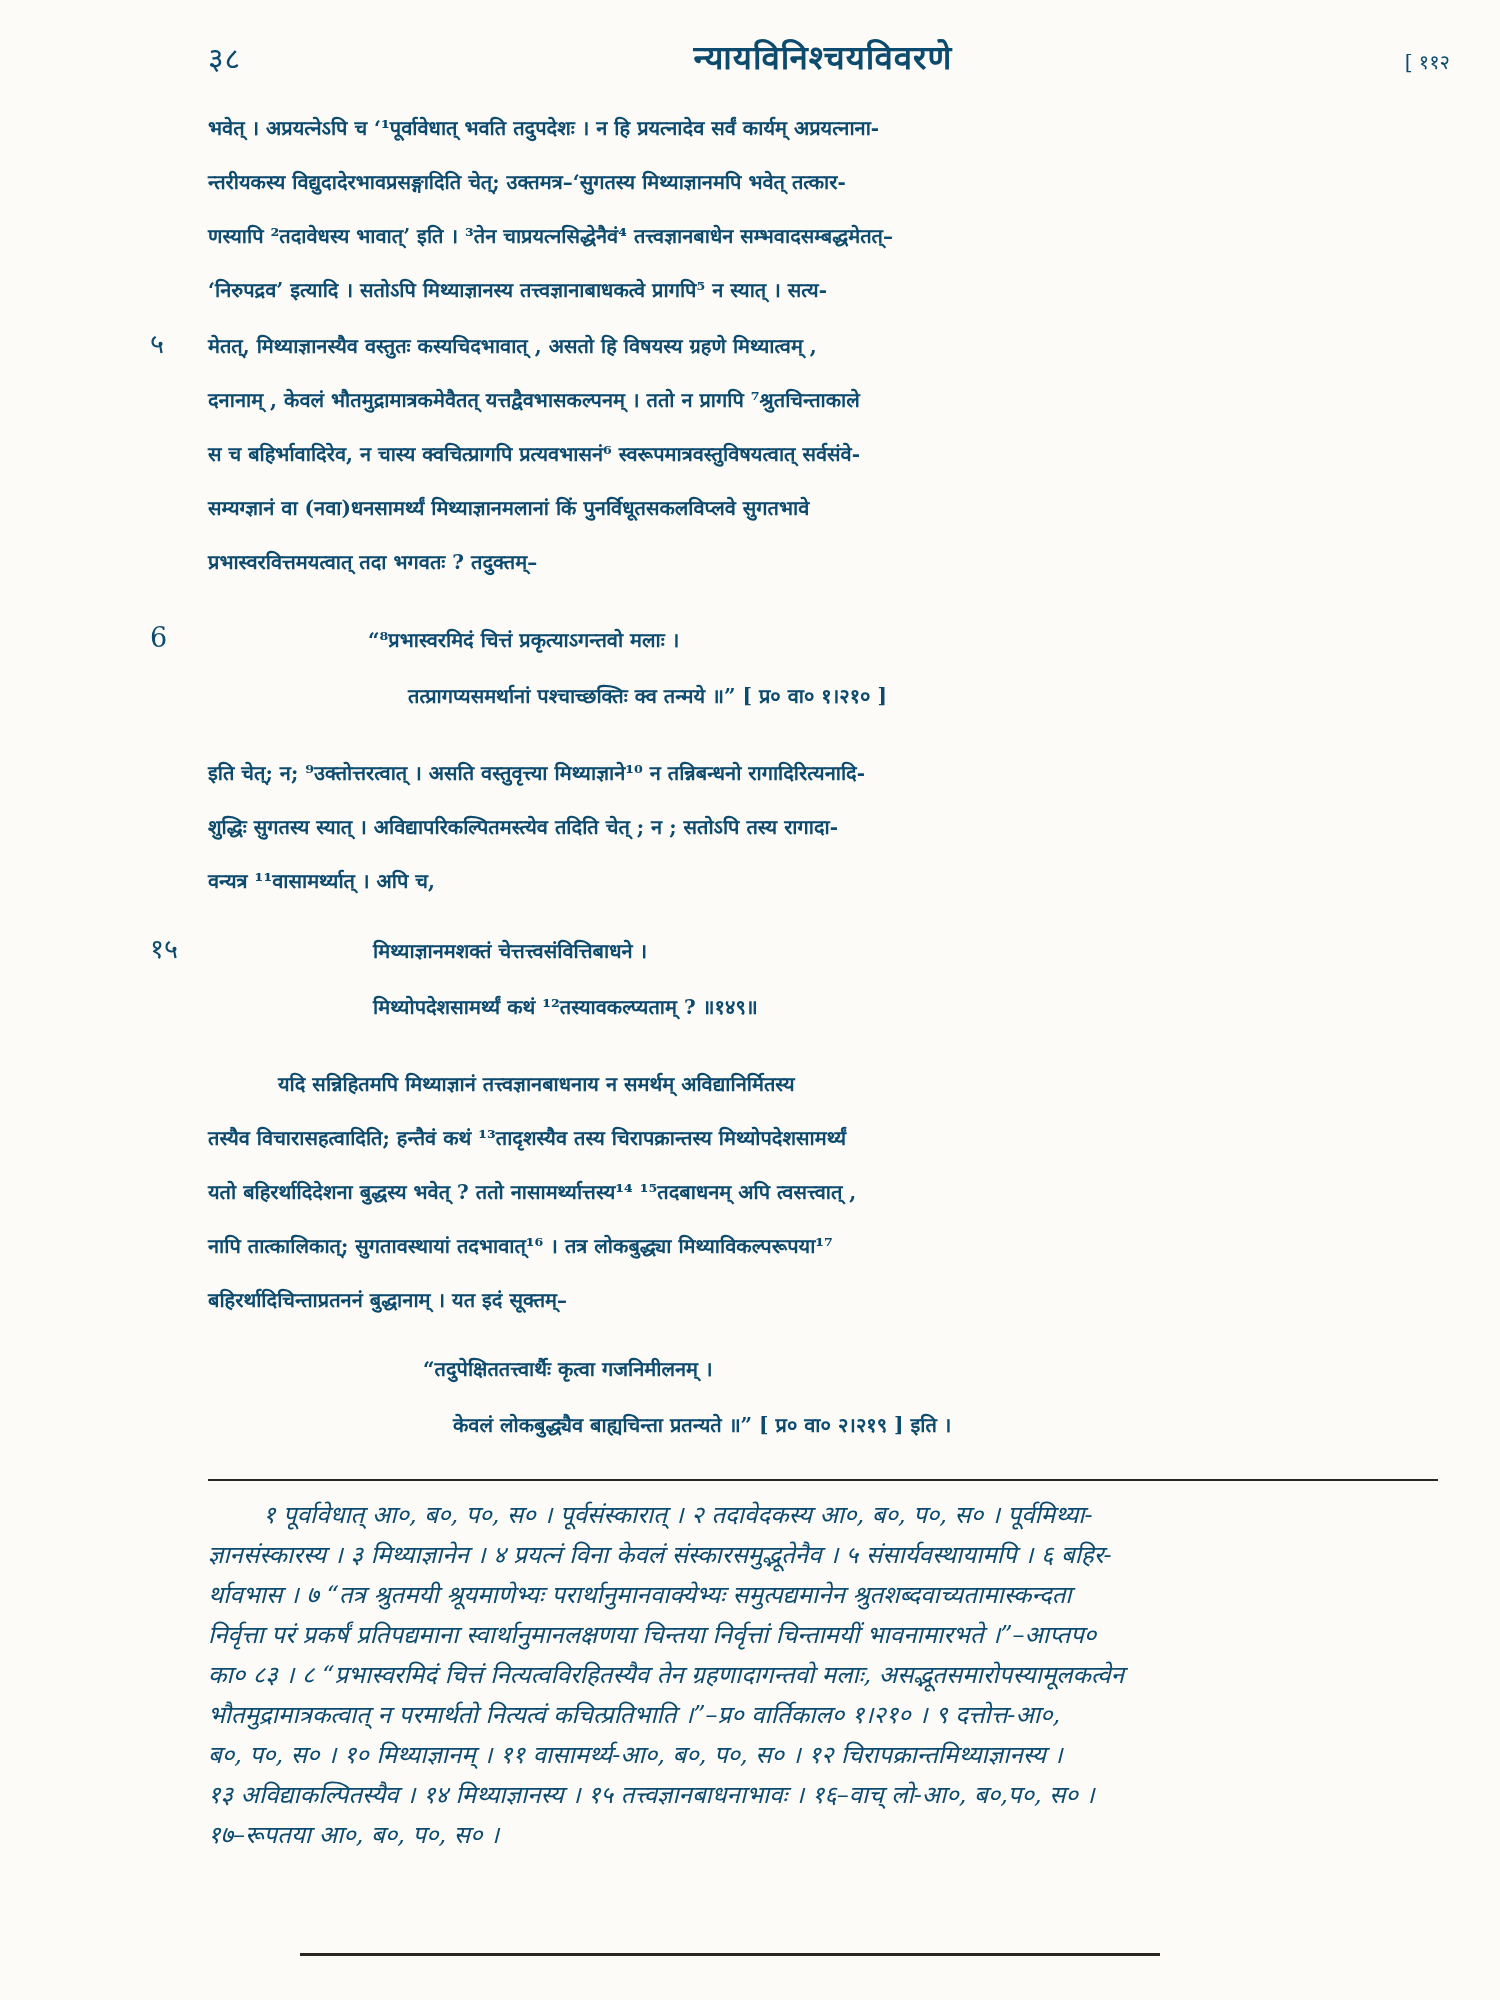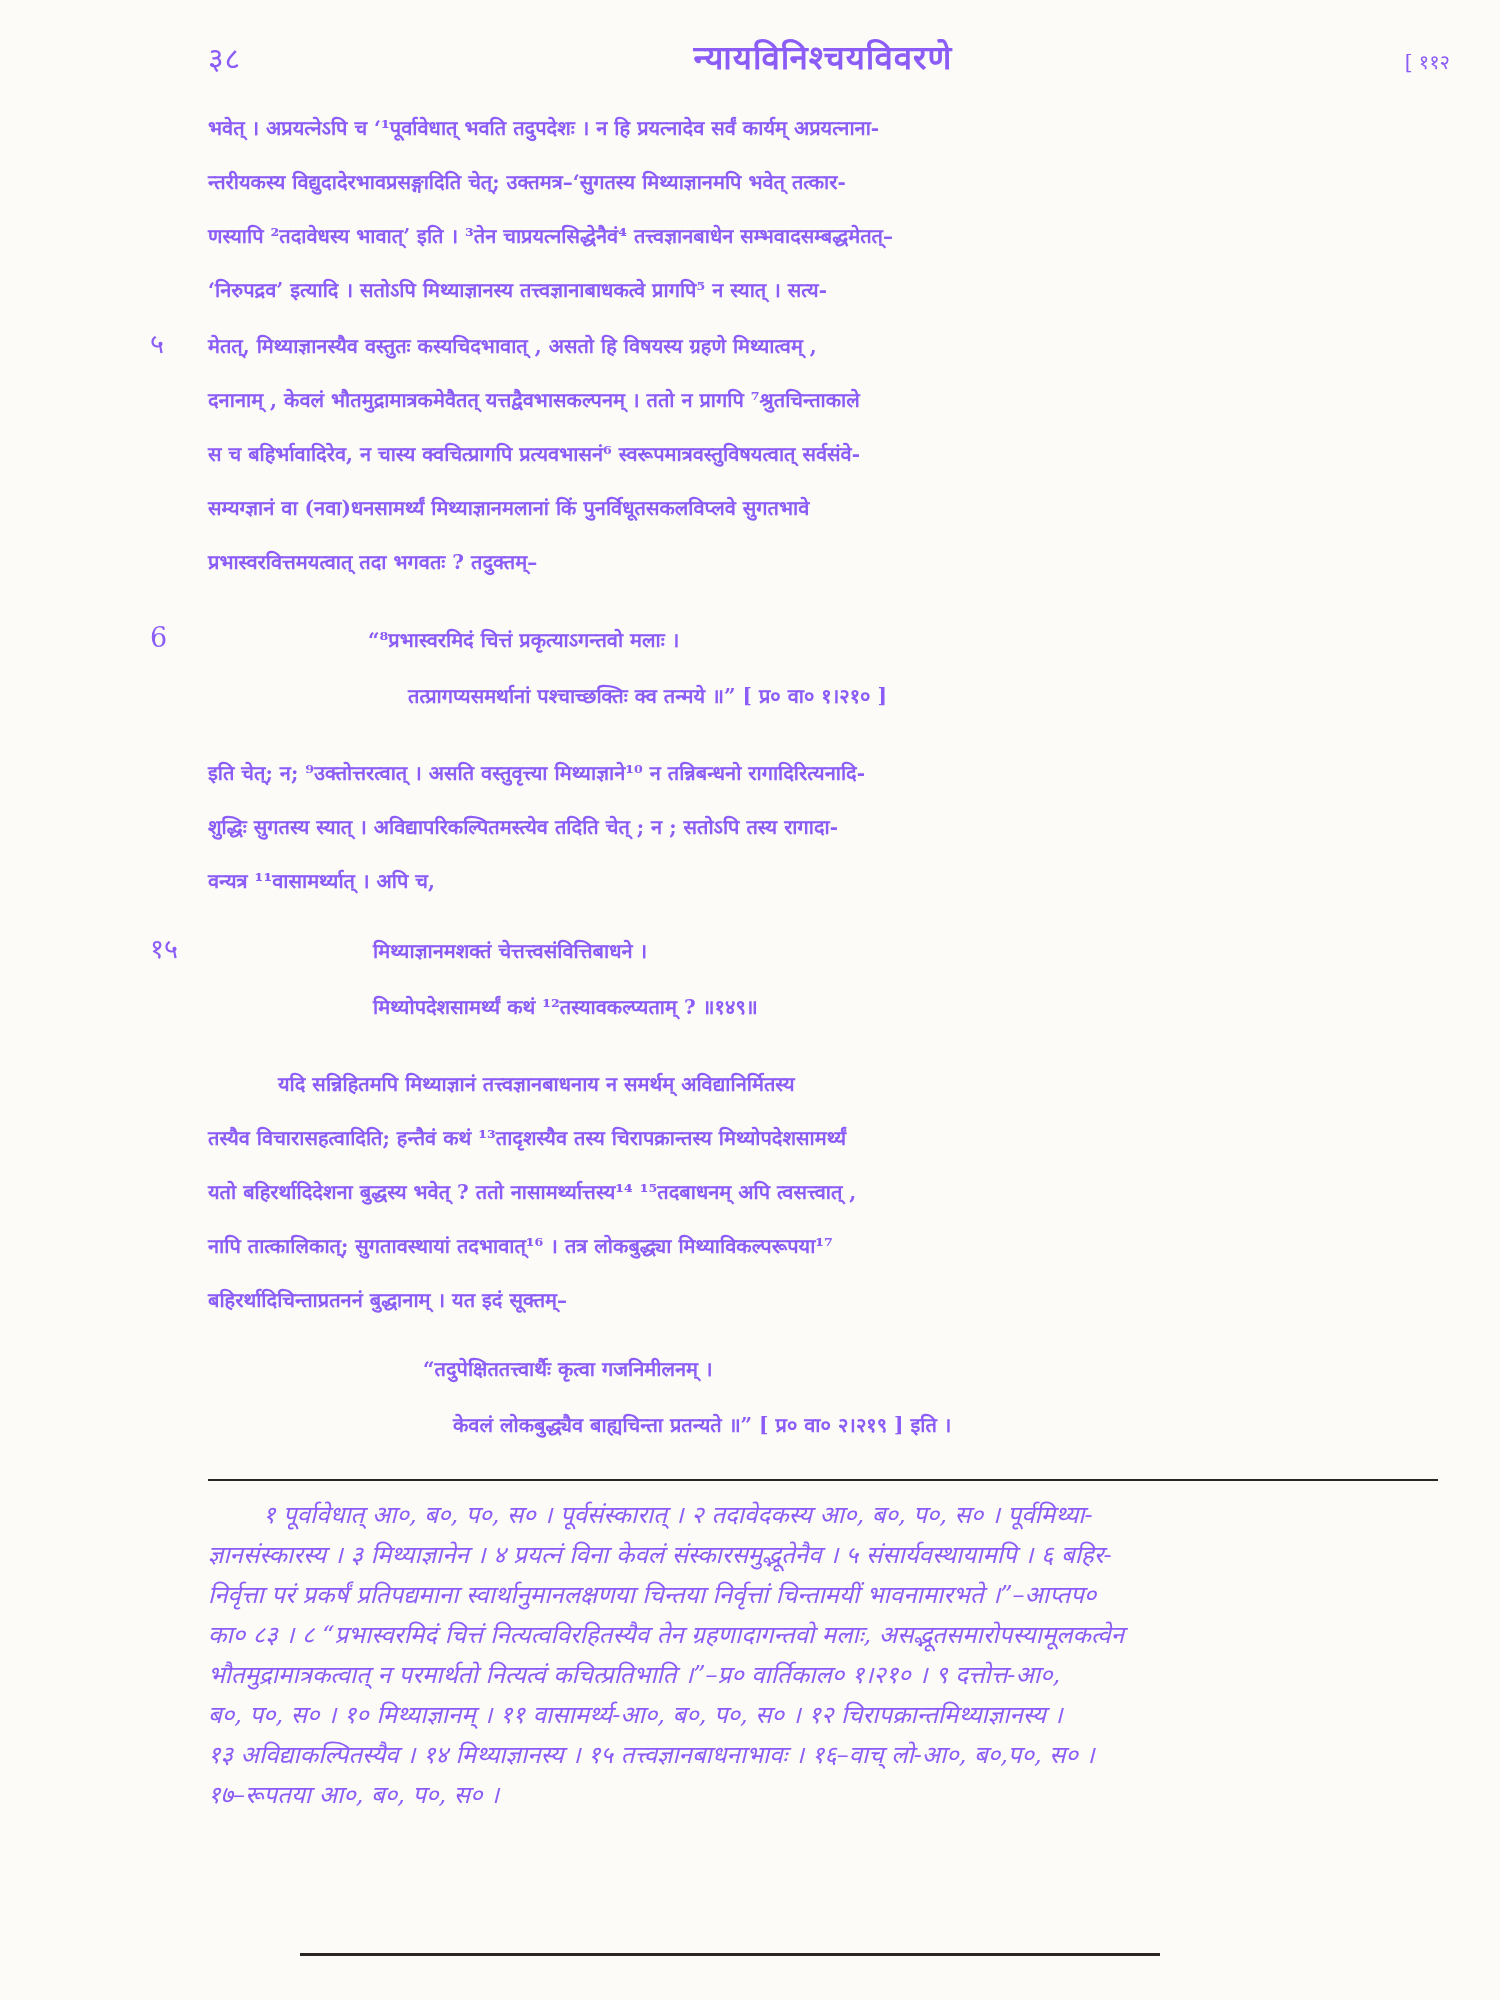--- a/index.html
+++ b/index.html
@@ -2,21 +2,21 @@
 <html><head>
 <meta charset="utf-8">
 <style>
   html,body{margin:0;padding:0;}
   body{background:#e8e6e1;}
   .page{
     position:relative;
     width:1500px;height:2000px;
     margin:0 auto;
     background:#fcfbf7;
-    color:#8b5cf6;
+    color:#0c4a6e;
     font-family:"DejaVu Serif","Liberation Serif",serif;
     box-sizing:border-box;
     padding:30px 40px 0 150px;
     overflow:hidden;
   }
   .header{
     display:flex;align-items:baseline;
     padding:4px 10px 0 58px;
     margin-bottom:22px;
   }
@@ -182,20 +182,21 @@
   <div class="line verse">
       <span class="gutter"></span>
       <span class="txt v-p3b">केवलं लोकबुद्ध्यैव बाह्यचिन्ता प्रतन्यते ॥” [ प्र० वा० २।२१९ ] इति ।</span>
     </div>
 
   <div class="fn-rule"></div>
 
   <div class="footnotes">
     <div class="fn-line fn-first">१ पूर्वावेधात् आ०, ब०, प०, स० । पूर्वसंस्कारात् । २ तदावेदकस्य आ०, ब०, प०, स० । पूर्वमिथ्या-</div>
     <div class="fn-line">ज्ञानसंस्कारस्य । ३ मिथ्याज्ञानेन । ४ प्रयत्नं विना केवलं संस्कारसमुद्भूतेनैव । ५ संसार्यवस्थायामपि । ६ बहिर-</div>
+    <div class="fn-line">र्थावभास । ७ “तत्र श्रुतमयी श्रूयमाणेभ्यः परार्थानुमानवाक्येभ्यः समुत्पद्यमानेन श्रुतशब्दवाच्यतामास्कन्दता</div>
     <div class="fn-line">निर्वृत्ता परं प्रकर्षं प्रतिपद्यमाना स्वार्थानुमानलक्षणया चिन्तया निर्वृत्तां चिन्तामयीं भावनामारभते ।”–आप्तप०</div>
     <div class="fn-line">का० ८३ । ८ “प्रभास्वरमिदं चित्तं नित्यत्वविरहितस्यैव तेन ग्रहणादागन्तवो मलाः, असद्भूतसमारोपस्यामूलकत्वेन</div>
     <div class="fn-line">भौतमुद्रामात्रकत्वात् न परमार्थतो नित्यत्वं कचित्प्रतिभाति ।”–प्र० वार्तिकाल० १।२१० । ९ दत्तोत्त-आ०,</div>
     <div class="fn-line">ब०, प०, स० । १० मिथ्याज्ञानम् । ११ वासामर्थ्य-आ०, ब०, प०, स० । १२ चिरापक्रान्तमिथ्याज्ञानस्य ।</div>
     <div class="fn-line">१३ अविद्याकल्पितस्यैव । १४ मिथ्याज्ञानस्य । १५ तत्त्वज्ञानबाधनाभावः । १६–वाच् लो-आ०, ब०,प०, स० ।</div>
     <div class="fn-line">१७–रूपतया आ०, ब०, प०, स० ।</div>
   </div>
 
   <div class="bottom-rule"></div>
 

